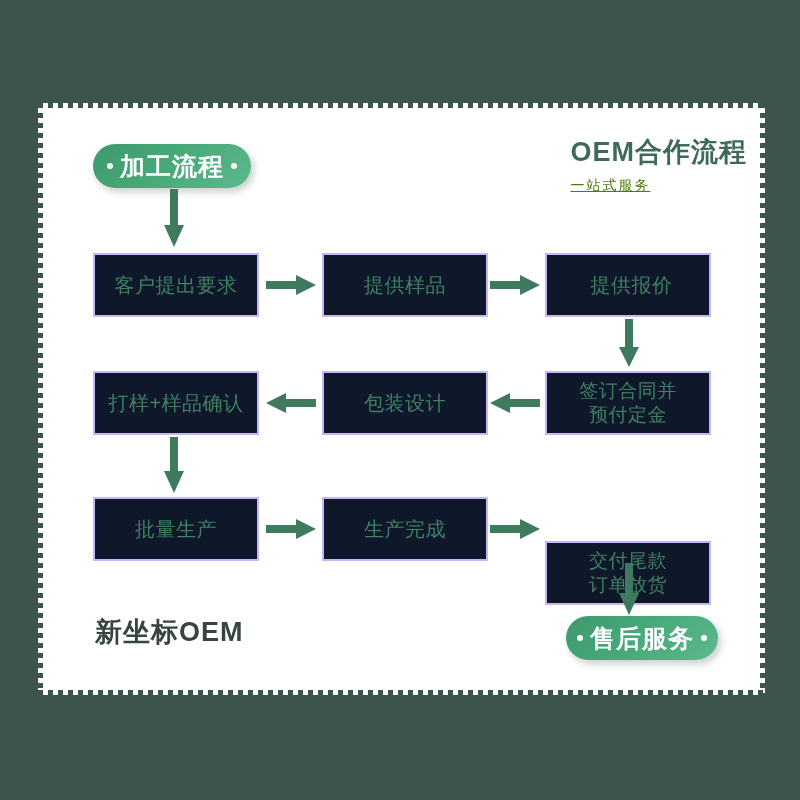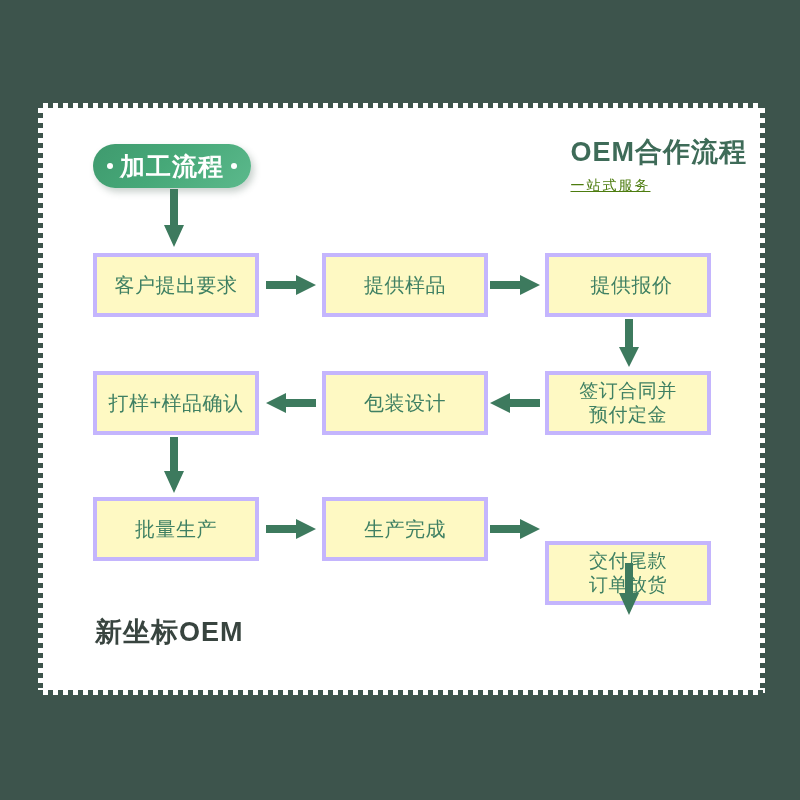--- a/index.html
+++ b/index.html
@@ -108,22 +108,22 @@
     font-weight: bold;
     color: #38443f;
     letter-spacing: 1px;
   }
 
   
   .node {
     position: absolute;
     width: 166px;
     height: 64px;
-    border: 4px solid #c4b5fd;
-    background: #fef9c3;
+    border: 2px solid #c4b5fd;
+    background: #0f172a;
     display: flex;
     align-items: center;
     justify-content: center;
     text-align: center;
     color: #3f8063;
     font-size: 20px;
     line-height: 1.25;
     letter-spacing: 0.5px;
   }
   .node.two-line { font-size: 19px; justify-content: center; }
@@ -256,20 +256,25 @@
       <svg width="24" height="56" viewBox="0 0 24 56">
         <path d="M8 0 H16 V34 H22 L12 56 L2 34 H8 Z" fill="#3d7a5e"></path>
       </svg>
     </div>
     <div class="arrow" id="a-v4">
       <svg width="24" height="52" viewBox="0 0 24 52">
         <path d="M8 0 H16 V30 H22 L12 52 L2 30 H8 Z" fill="#3d7a5e"></path>
       </svg>
     </div>
 
+    <div class="pill" id="pill-service">
+      <span class="dot"></span>
+      <span>售后服务</span>
+      <span class="dot"></span>
+    </div>
 
     <div id="brand">新坐标OEM</div>
 
   </div>
 
   <div class="notch-row top"></div>
   <div class="notch-row bottom"></div>
   <div class="notch-col left"></div>
   <div class="notch-col right"></div>
 </div>

